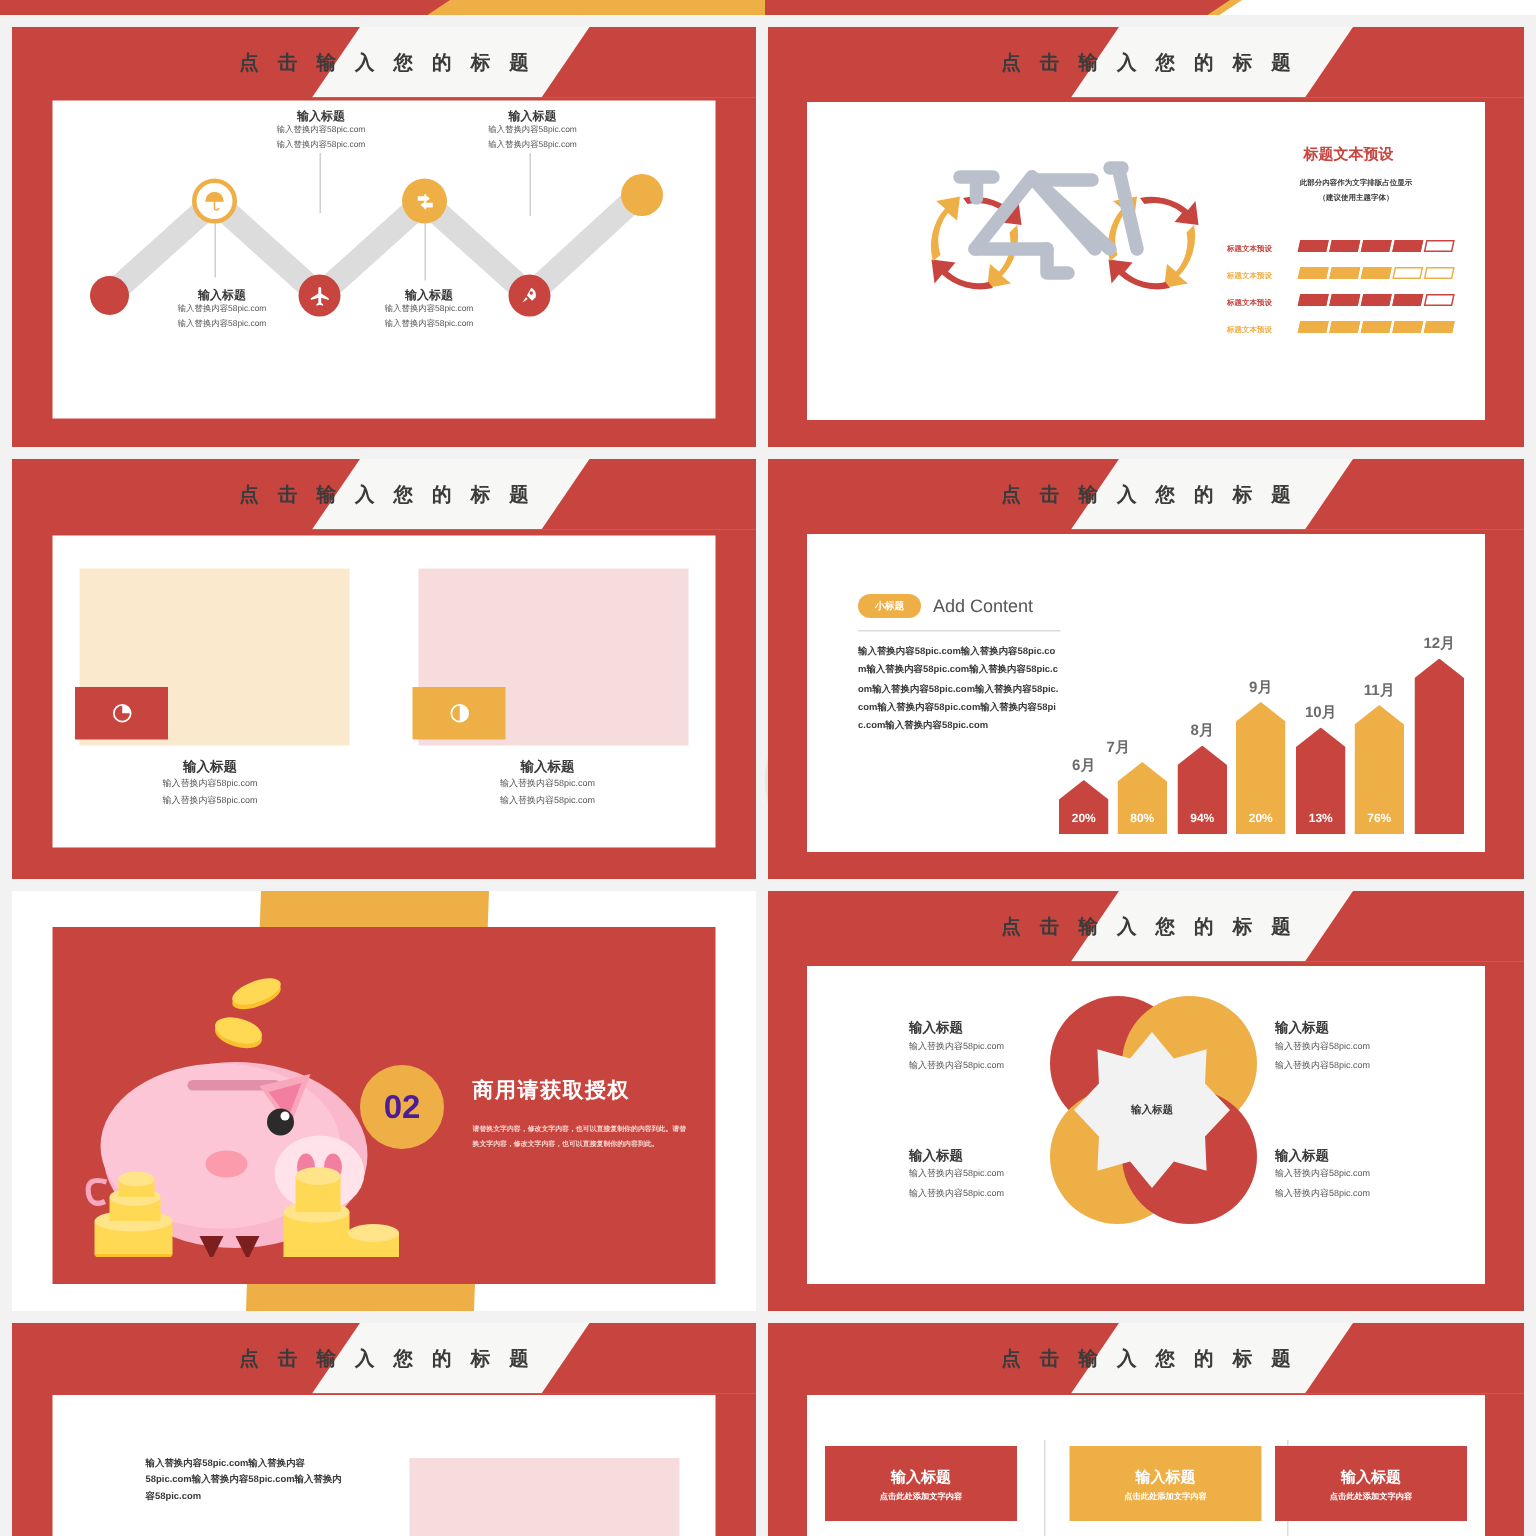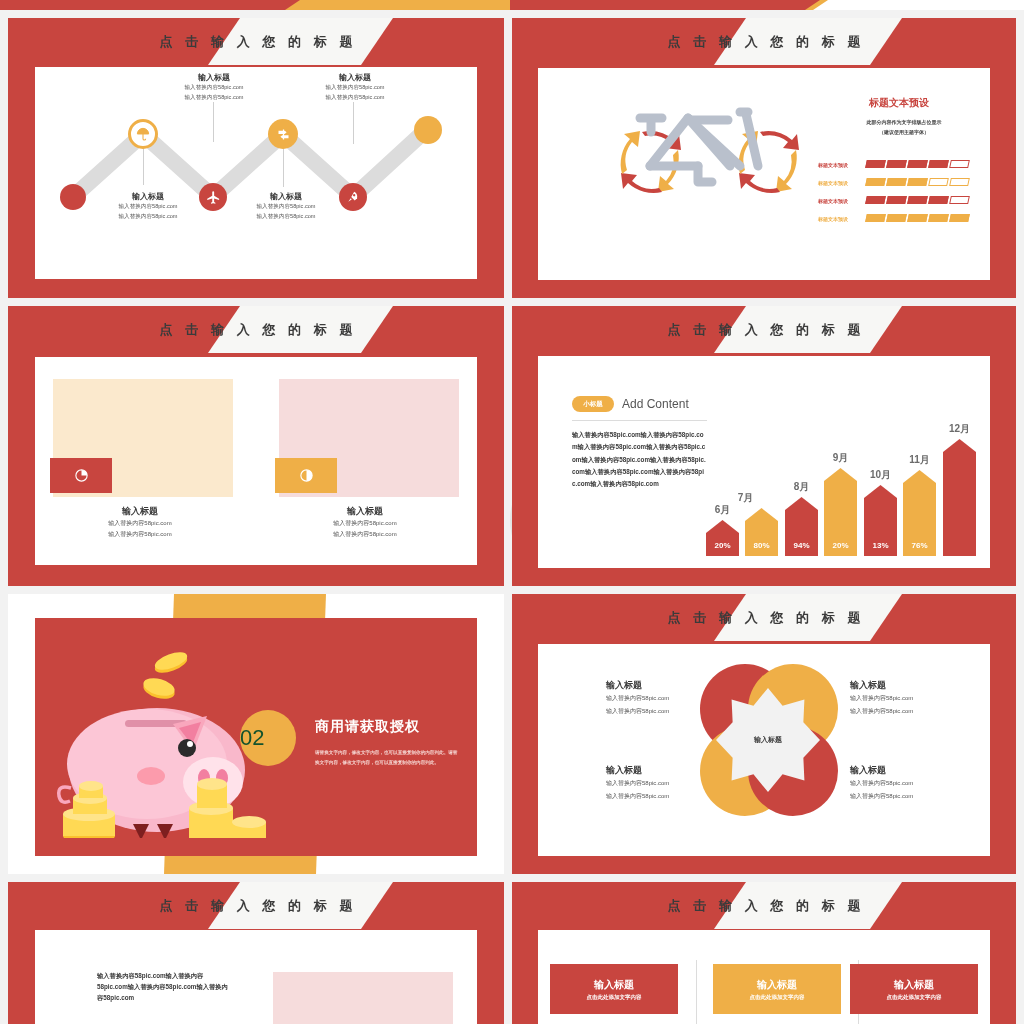--- a/index.html
+++ b/index.html
@@ -48,22 +48,22 @@
 
   
   .arrowbar{position:absolute;bottom:0;}
   .pct{position:absolute;left:0;bottom:6px;width:100%;text-align:center;color:#fff;font-weight:bold;font-size:8px;}
   .mlabel{position:absolute;left:0;width:100%;text-align:center;color:#6b6b6b;font-weight:bold;font-size:10px;}
   .pillbtn{position:absolute;border-radius:9px;background:#efaf47;color:#fff;font-weight:bold;
            display:flex;align-items:center;justify-content:center;}
 
   
   .piggyslide{position:absolute;background:#c8453f;}
-  .numcircle{position:absolute;border-radius:50%;background:#efaf47;color:#14532d;
-             display:flex;align-items:center;font-weight:normal;}
+  .numcircle{position:absolute;border-radius:50%;background:#efaf47;color:#4c1d95;
+             display:flex;align-items:center;justify-content:center;font-weight:bold;}
 
   
   .bigcirc{position:absolute;border-radius:50%;}
   .star8{position:absolute;background:#f2f2f2;}
 
   
   .kcard{position:absolute;display:flex;flex-direction:column;align-items:center;justify-content:center;color:#fff;}
   .kcard .kt{font-weight:bold;}
   .kcard .ks{font-weight:bold;}
   .vdiv{position:absolute;width:1px;background:#dcdcdc;}

